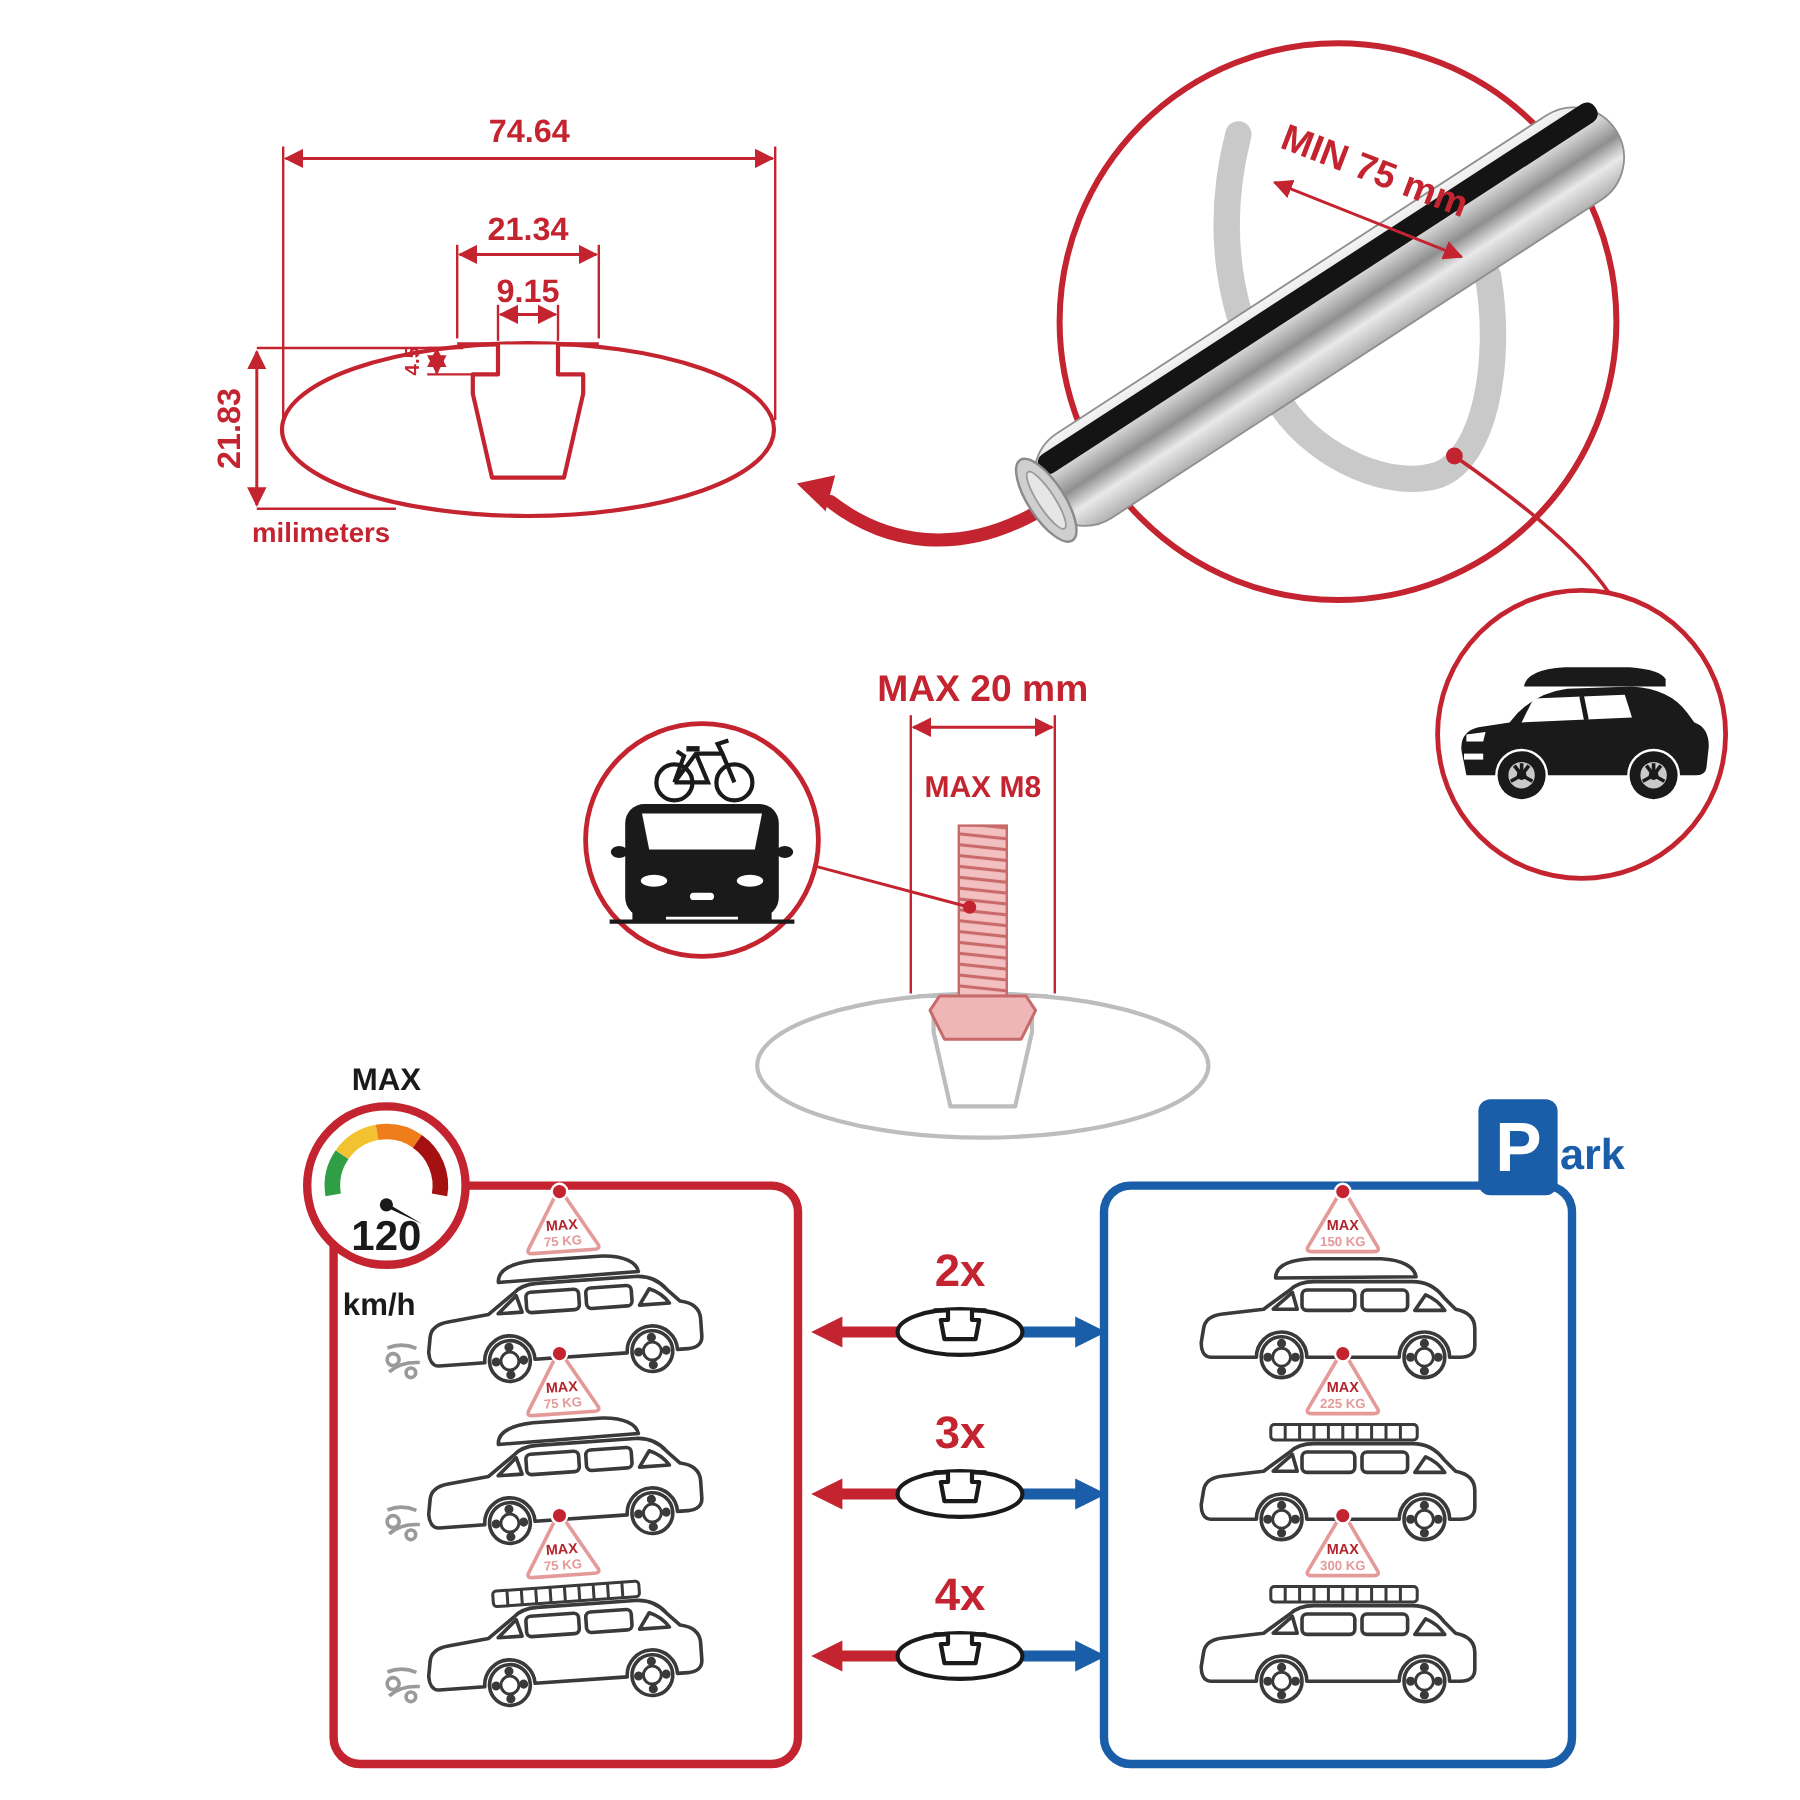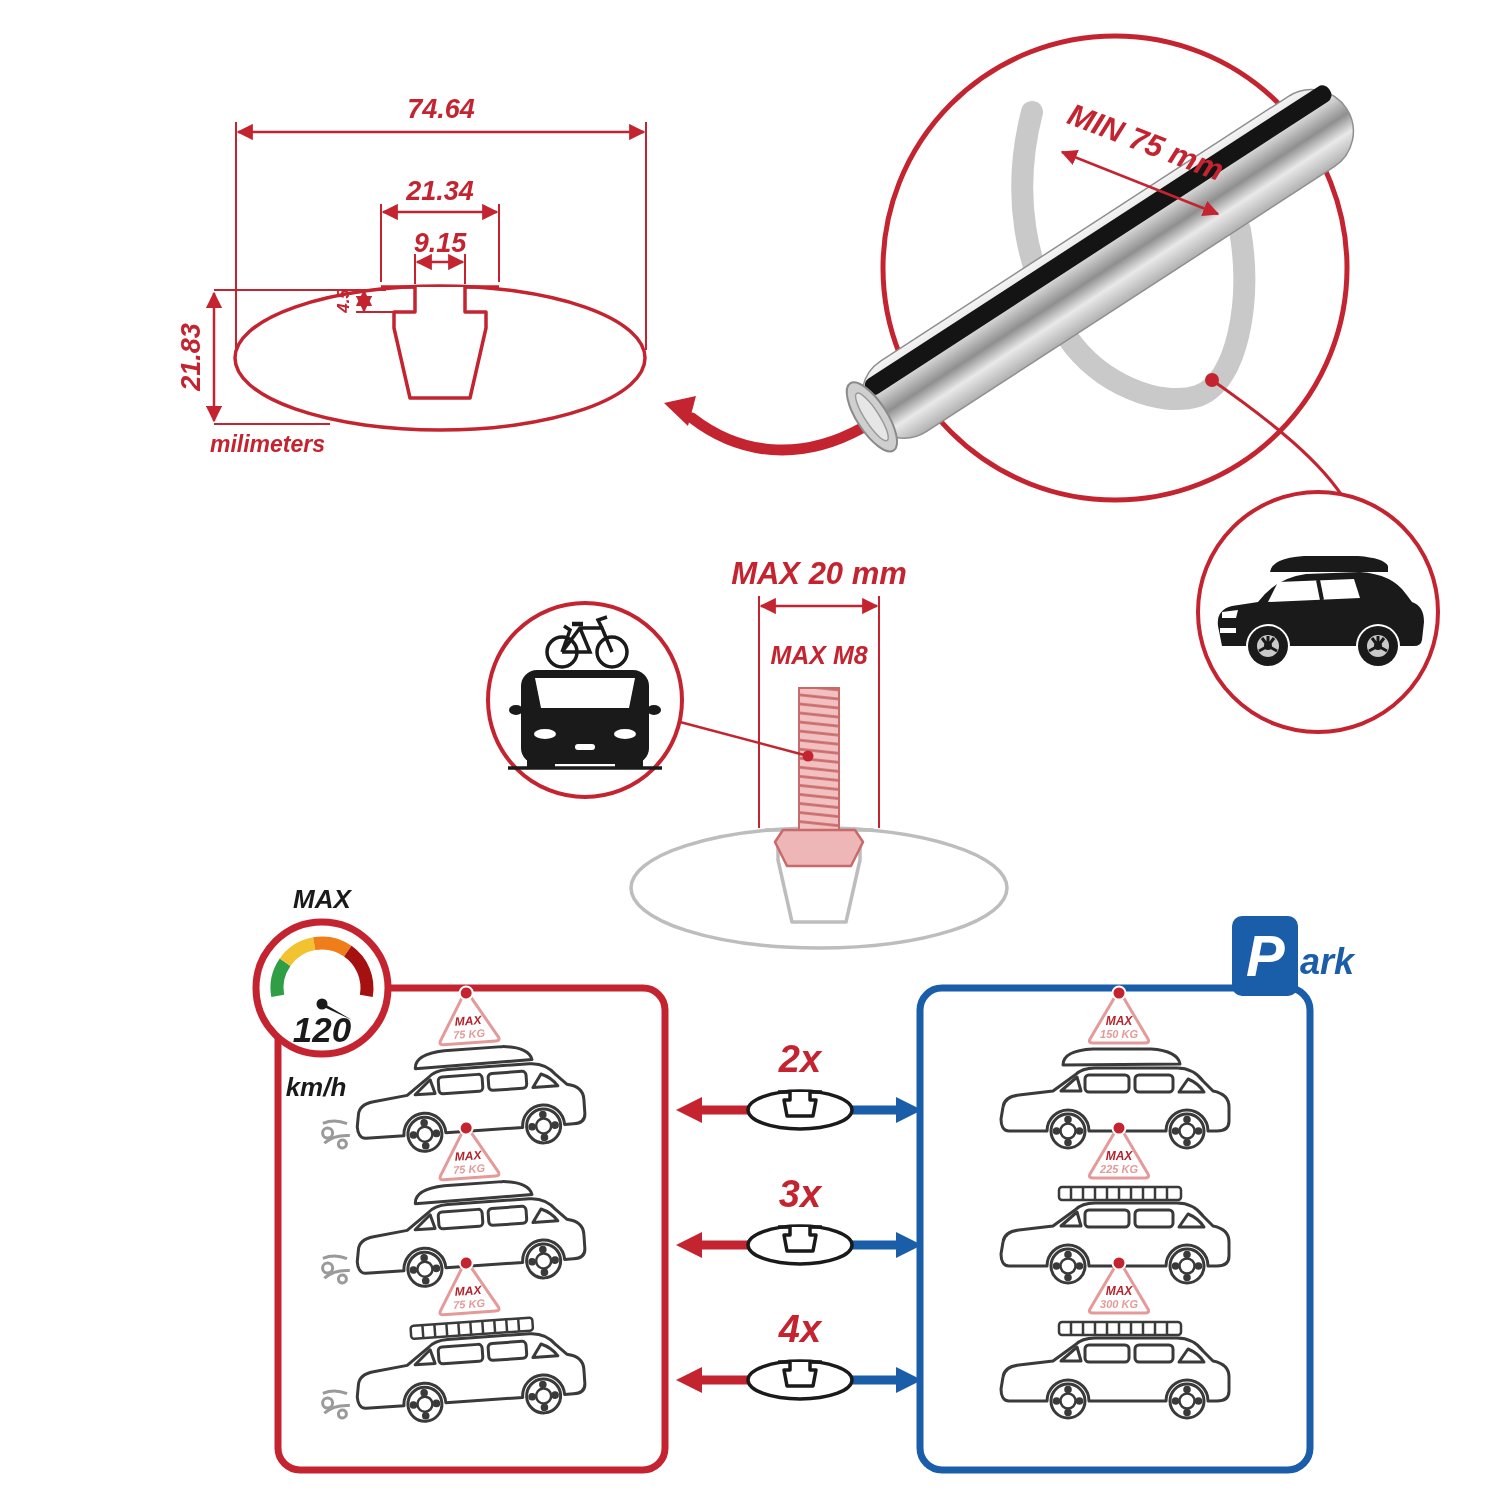--- a/index.html
+++ b/index.html
@@ -1,17 +1,17 @@
 <!DOCTYPE html>
 <html><head>
 <meta charset="utf-8">
 <style>
   html,body{margin:0;padding:0;background:#fff;}
   .canvas{position:relative;width:1500px;height:1500px;background:#fff;overflow:hidden;
-          font-family:"Liberation Sans",sans-serif;font-style:italic;}
+          font-family:"Liberation Sans",sans-serif;}
   svg{display:block;}
   text{font-family:"Liberation Sans",sans-serif;}
   .dim{fill:#c42430;font-weight:bold;font-size:27px;text-anchor:middle;}
   .dim-sm{fill:#c42430;font-weight:bold;font-size:17px;text-anchor:middle;}
   .milim{fill:#c42430;font-weight:bold;font-size:23px;}
   .red-big{fill:#c42430;font-weight:bold;font-size:31px;text-anchor:middle;}
   .red-mid{fill:#c42430;font-weight:bold;font-size:25px;text-anchor:middle;}
   .count{fill:#c42430;font-weight:bold;font-size:38px;text-anchor:middle;}
   .black-lbl{fill:#1a1a1a;font-weight:bold;font-size:26px;text-anchor:middle;}
   .speed-num{fill:#1a1a1a;font-weight:bold;font-size:35px;text-anchor:middle;}

